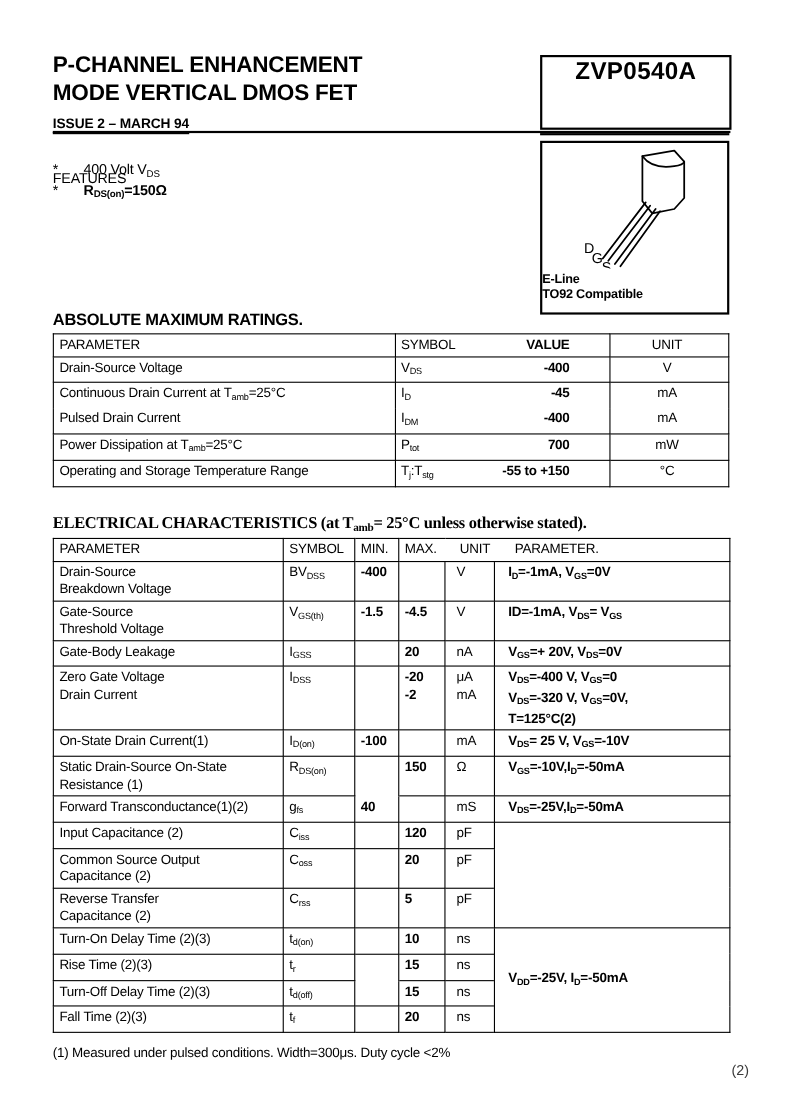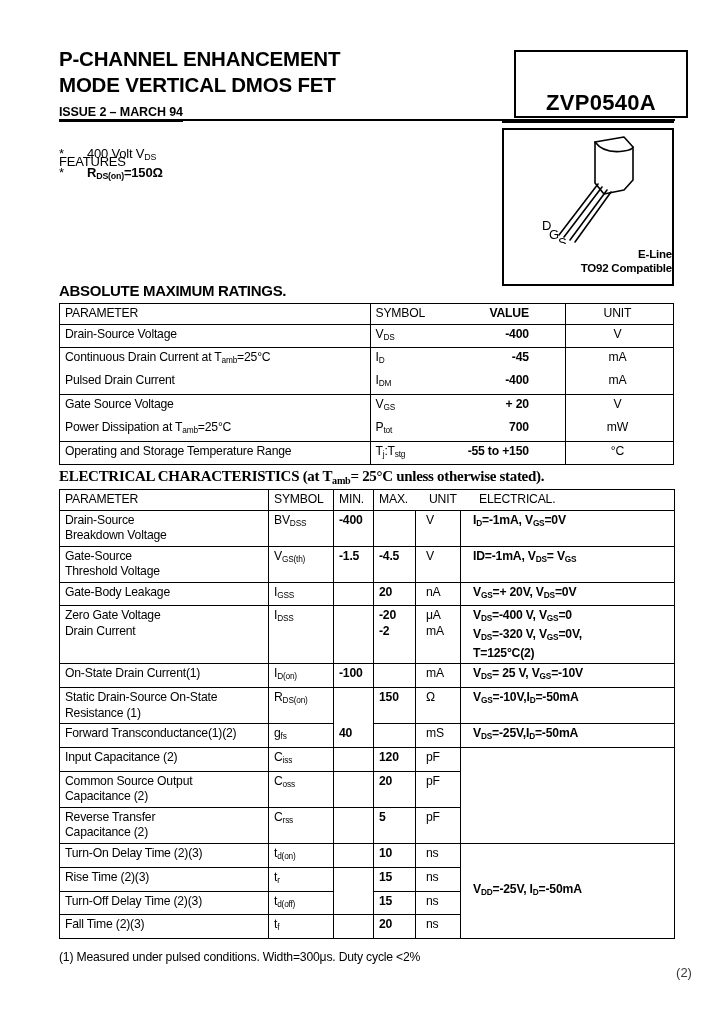--- a/index.html
+++ b/index.html
@@ -10,21 +10,21 @@
   body {
     width: 720px;
     height: 1012px;
     position: relative;
     font-family: "Liberation Sans", sans-serif;
     color: #000000;
     overflow: hidden;
   }
   .page {
     position: absolute;
-    left: 15px; top: 0;
+    left: 4px; top: 0;
     width: 664px;
     height: 1012px;
   }
 
   
   .title-block {
     position: absolute;
     left: 44px;
     top: 46px;
     width: 420px;
@@ -78,23 +78,22 @@
 
   
   .partnum-box {
     position: absolute;
     left: 487px;
     top: 50px;
     width: 170px;
     height: 64px;
     border: 2px solid #000;
     display: flex;
-    align-items: flex-end;
+    align-items: flex-start;
     justify-content: center;
-    margin-left: 12px;
   }
   .partnum-text {
     font-size: 22px;
     font-weight: bold;
     letter-spacing: 0.3px;
   }
   .rule-right {
     position: absolute;
     left: 487px;
     top: 121px;
@@ -117,21 +116,21 @@
     position: absolute;
     left: 8px;
     top: 4px;
     width: 150px;
     height: 110px;
   }
   .pkg-caption {
     position: absolute;
     left: 0;
     right: 0;
-    text-align: right;
+    text-align: left;
     font-size: 11.5px;
     font-weight: bold;
     letter-spacing: -0.2px;
   }
   .pkg-cap1 { top: 118px; }
   .pkg-cap2 { top: 132px; }
 
   
   .section-head {
     position: absolute;
@@ -336,31 +335,20 @@
             <div class="cellpad">Pulsed Drain Current</div>
           </td>
           <td class="c-symval nb-t">
             <div class="symval-inner"><span>I<sub>DM</sub></span><span class="vv">-400</span></div>
           </td>
           <td class="c-unit nb-t">
             <div class="cellpad" style="text-align:center;padding-left:0">mA</div>
           </td>
         </tr>
         <tr>
-          <td class="c-param nb-b ">
-            <div class="cellpad">Gate Source Voltage</div>
-          </td>
-          <td class="c-symval nb-b ">
-            <div class="symval-inner"><span>V<sub>GS</sub></span><span class="vv">+ 20</span></div>
-          </td>
-          <td class="c-unit nb-b ">
-            <div class="cellpad" style="text-align:center;padding-left:0">V</div>
-          </td>
-        </tr>
-        <tr>
           <td class="c-param nb-t">
             <div class="cellpad">Power Dissipation at T<sub>amb</sub>=25°C</div>
           </td>
           <td class="c-symval nb-t">
             <div class="symval-inner"><span>P<sub>tot</sub></span><span class="vv">700</span></div>
           </td>
           <td class="c-unit nb-t">
             <div class="cellpad" style="text-align:center;padding-left:0">mW</div>
           </td>
         </tr>
@@ -397,21 +385,21 @@
           <div class="cellpad">PARAMETER</div>
         </th>
         <th class="c-esym">
           <div class="cellpad">SYMBOL</div>
         </th>
         <th class="c-emin">
           <div class="cellpad" style="font-weight:normal">MIN.</div>
         </th>
         <th class="hdr-merged" colspan="3">
           <div class="cellpad">
-            <span class="hdr-sp" style="width:50px">MAX.</span><span class="hdr-sp" style="width:50px">UNIT</span><span>ELECTRICAL.</span>
+            <span class="hdr-sp" style="width:50px">MAX.</span><span class="hdr-sp" style="width:50px">UNIT</span><span>PARAMETER.</span>
           </div>
         </th>
       </tr>
     </thead>
     <tbody id="elec-body">
         <tr>
           <td class="c-eparam">
             <div class="cellpad">Drain-Source<br>Breakdown Voltage</div>
           </td>
           <td class="c-esym">

